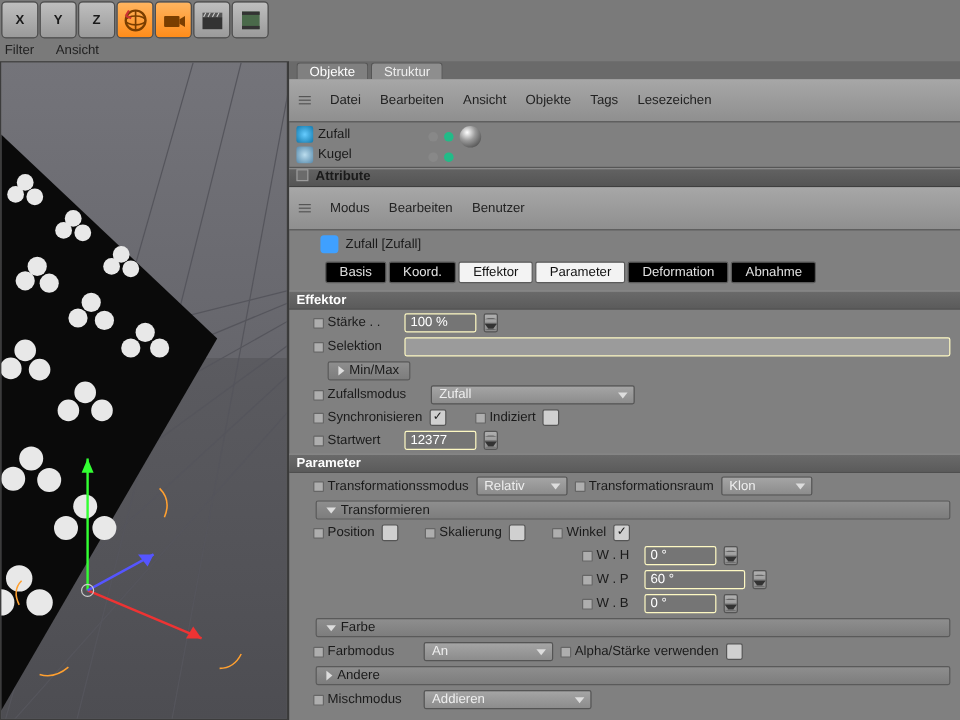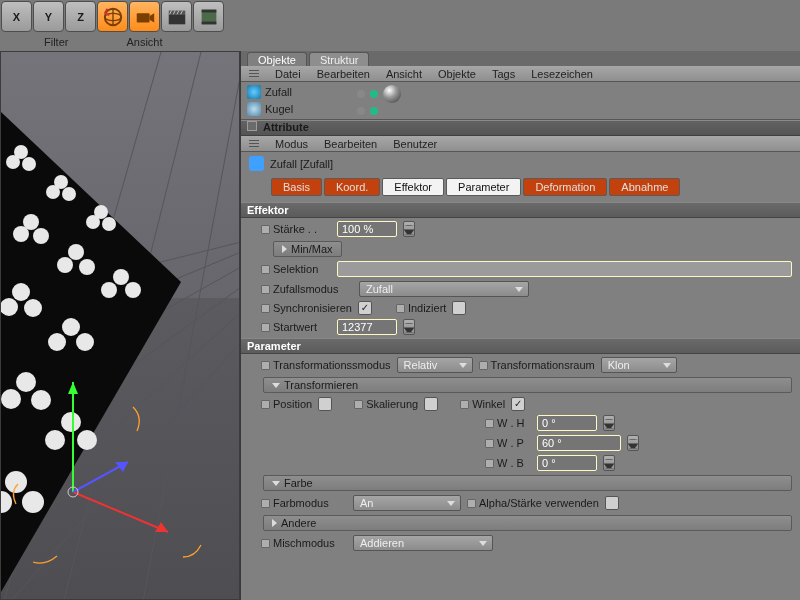--- a/index.html
+++ b/index.html
@@ -6,53 +6,53 @@
   body { width:800px; height:600px; background:#7a7a7a; overflow:hidden; user-select:none; }
   .root { display:flex; flex-direction:column; width:100%; height:100%; }
 
   
   .top-row { display:flex; height:33px; }
   .tool-btn { width:31px; height:31px; margin:1px 0 0 1px; background:linear-gradient(#bfbfbf,#9a9a9a); border:1px solid #4e4e4e; border-radius:4px; display:flex; align-items:center; justify-content:center; font-weight:bold; }
   .tool-btn.active { background:linear-gradient(#ffb560,#ff8c1a); }
   .tool-btn svg { width:22px; height:22px; }
 
   .filter-row { display:flex; height:18px; padding-left:4px; gap:18px; align-items:center; }
-  .filter-row span { color:#222;margin-left:40px; }
+  .filter-row span { color:#222; }
 
   .main { flex:1; display:flex; min-height:0; }
   .viewport { width:240px; position:relative; background:linear-gradient(#74747a 0%,#66666c 45%, #5b5b60 45%, #4d4d52 100%); border:1px solid #3c3c3c; overflow:hidden; }
 
   
   .right { flex:1; display:flex; flex-direction:column; background:#808080; border-left:1px solid #3a3a3a; }
   .tabstrip { height:15px; background:#6a6a6a; display:flex; align-items:flex-end; padding-left:6px; gap:2px; font-size:10px;}
   .tab { padding:1px 10px 0 10px; background:#8e8e8e; border:1px solid #555; border-bottom:none; border-radius:3px 3px 0 0; color:#eee;}
   .tab.active { background:#808080; color:#fff; }
 
-  .menubar { height:16px; background:linear-gradient(#a7a7a7,#8f8f8f); border-bottom:1px solid #565656; display:flex; align-items:center; gap:16px; padding-left:8px; }
+  .menubar { height:36px; background:linear-gradient(#a7a7a7,#8f8f8f); border-bottom:1px solid #565656; display:flex; align-items:center; gap:16px; padding-left:8px; }
   .menubar .grip { width:10px; display:flex; flex-direction:column; gap:2px; }
   .menubar .grip div{width:10px;height:1px;background:#555;}
   .menubar span{color:#222;}
 
   .obj-list { height:38px; display:flex; border-bottom:1px solid #565656;}
   .obj-list .treecol{ width:110px; padding:3px 6px; display:flex; flex-direction:column; gap:3px;}
   .tree-item{display:flex;align-items:center;gap:4px;}
   .tree-item .ico{width:14px;height:14px;border-radius:2px;}
   .obj-list .tagcol{ flex:1; padding:3px 6px; display:flex; flex-direction:column; gap:4px;}
   .tag-row{display:flex;gap:5px;align-items:center;}
   .dot{width:8px;height:8px;border-radius:50%;}
   .ball{width:18px;height:18px;border-radius:50%;background:radial-gradient(circle at 35% 30%,#fff,#999 40%,#333);}
 
   .panel-title { height:16px; background:linear-gradient(#626262,#545454); border-top:1px solid #8a8a8a; border-bottom:1px solid #3f3f3f; display:flex; align-items:flex-start; gap:6px; padding-left:6px; color:#fff; font-weight:bold;}
   .panel-title .sq{width:10px;height:10px;border:1px solid #9c9c9c;background:#6b6b6b;}
 
-  .attr-head { padding:4px 8px; display:flex; align-items:center; gap:6px;}
+  .attr-head { padding:4px 8px; display:flex; align-items:center; gap:6px;margin-left:18px;}
   .attr-head .ico{width:15px;height:15px;background:#3fa0ff;border-radius:3px;}
 
   .tabset { display:flex; gap:2px; padding:3px 8px 6px 30px; }
-  .mtab { padding:2px 11px; background:#c2410c; border:1px solid #5a5a5a; border-radius:2px; color:#e0e0e0;}
+  .mtab { padding:2px 11px; background:#000000; border:1px solid #5a5a5a; border-radius:2px; color:#e0e0e0;}
   .mtab.sel { background:#f3f3f3; color:#111;}
 
   .section-head { height:16px; background:linear-gradient(#6a6a6a,#5b5b5b); border-top:1px solid #888; border-bottom:1px solid #444; padding-left:6px; color:#fff; font-weight:bold; display:flex; align-items:center;}
 
   .group { padding:3px 8px 3px 8px; display:flex; flex-direction:column; gap:4px;}
   .row { display:flex; align-items:center; gap:6px;margin-left:12px;}
   .lbl { display:flex; align-items:center; gap:3px;}
   .lbl::before{content:"";width:7px;height:7px;border:1px solid #666;border-radius:1px;background:#aeaeae;}
   .field { height:16px; background:#9b9b9b; border:1px solid #fef9c3; border-radius:2px; padding:0 4px; color:#fff; display:flex; align-items:center;}
   .field.dark{background:#757575;}
@@ -275,33 +275,33 @@
           <div class="field dark" style="width:60px">100 %</div>
           <div class="spin">
               <div>
                 <div class="tri-up"></div>
               </div>
               <div>
                 <div class="tri-dn"></div>
               </div>
             </div>
         </div>
+        <div class="row">
+          <div class="lbl" style="width:70px">
+              <span>Selektion</span>
+            </div>
+          <div class="field" style="flex:1"></div>
+        </div>
         <div class="row" style="padding-left:12px">
           <div class="collapse">
               <div class="arr"></div>
               <span>Min/Max</span>
             </div>
         </div>
         <div class="row">
-          <div class="lbl" style="width:70px">
-              <span>Selektion</span>
-            </div>
-          <div class="field" style="flex:1"></div>
-        </div>
-        <div class="row">
           <div class="lbl" style="width:92px">
               <span>Zufallsmodus</span>
             </div>
           <div class="combo" style="width:170px">Zufall</div>
         </div>
         <div class="row">
           <div class="lbl">
               <span>Synchronisieren</span>
             </div>
           <div class="cbox checked"></div>

